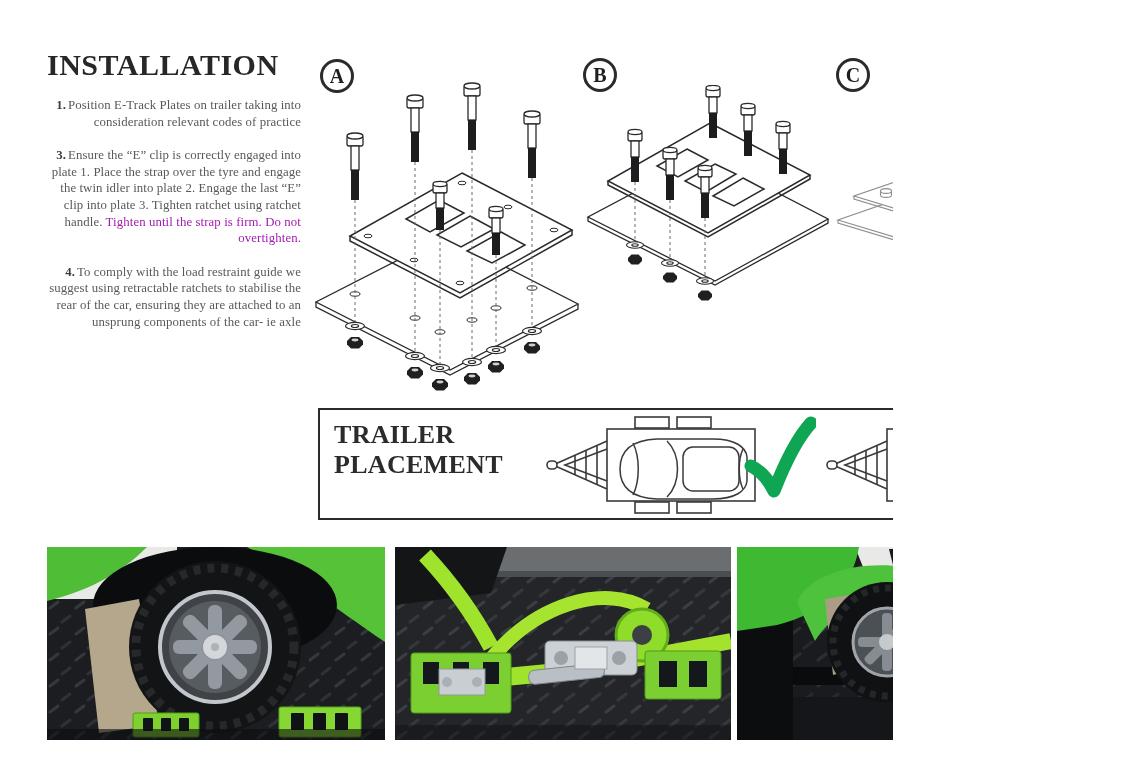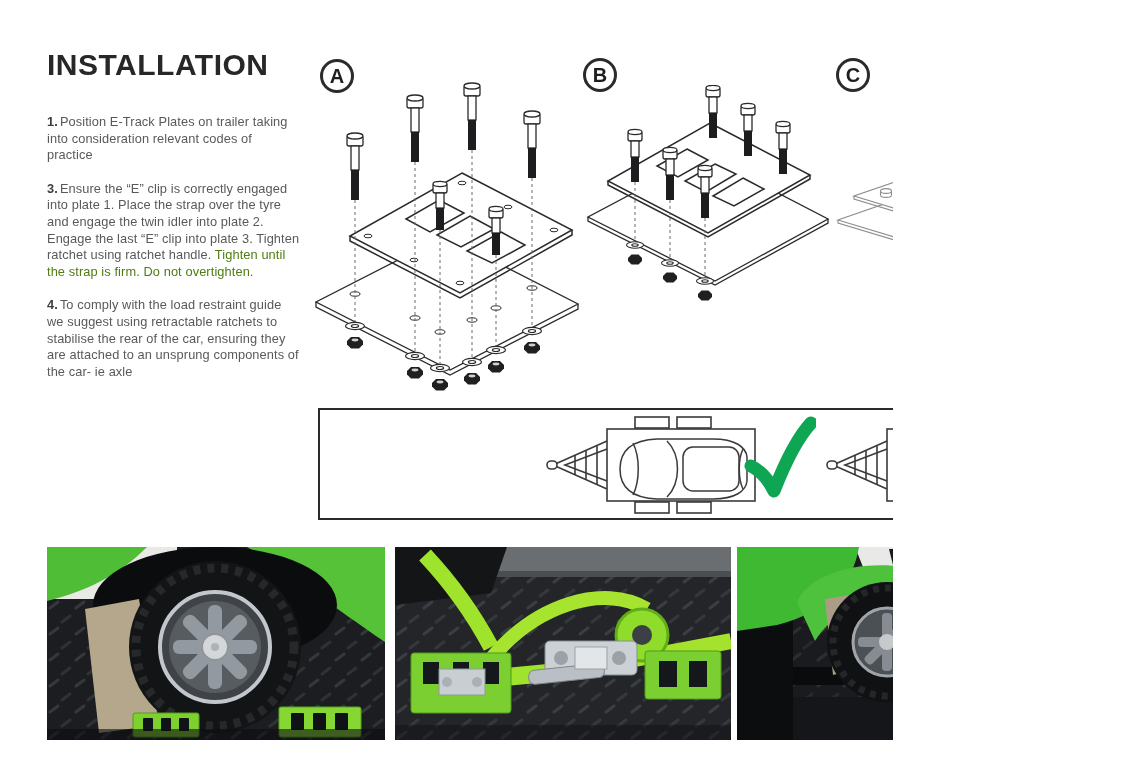--- a/index.html
+++ b/index.html
@@ -1,24 +1,24 @@
 <!DOCTYPE html>
 <html><head>
 <meta charset="utf-8">
 <style>
   html,body{margin:0;padding:0;background:#ffffff;}
   .page{position:relative;width:893px;height:781px;background:#fff;overflow:hidden;
-        font-family:Liberation Sans, sans-serif;}
+        font-family:Liberation Serif, serif;}
   
   .left-col{position:absolute;left:47px;top:46px;width:254px;}
   .doc-title{font-size:30px;font-weight:bold;color:#272727;line-height:38px;letter-spacing:0.5px;}
   .instr{font-size:12.8px;line-height:16.6px;color:#58595B;margin:0 0 17px 0;letter-spacing:0.1px;}
   .instr b{color:#3e3e40;margin-right:2px;}
-  .instr .light{color:#4d7c0f;}
-  .instructions{margin-top:30px;}
+  .instr .light{color:#a21caf;}
+  .instructions{margin-top:13px;text-align:right;}
   
   .diagram-label{position:absolute;width:34px;height:34px;border:3px solid #2B2B2C;border-radius:50%;
       display:flex;align-items:center;justify-content:center;font-weight:bold;font-size:20px;color:#1e1e1e;
       box-sizing:border-box;background:#fff;}
   .diag{position:absolute;}
   
   .placement-box{position:absolute;left:318px;top:408px;width:772px;height:112px;
       border:2px solid #2B2B2C;box-sizing:border-box;background:#fff;}
   .placement-title{position:absolute;left:14px;top:10px;font-size:26px;font-weight:bold;
       color:#2b2b2b;line-height:30px;letter-spacing:0.3px;}
@@ -194,20 +194,24 @@
       <use href="#cHead" transform="translate(131,20)"></use>
         <use href="#cHead" transform="translate(168,31)"></use>
       <use href="#cHead" transform="translate(204,43)"></use>
         <use href="#cHead" transform="translate(58,45)"></use>
       <use href="#cHead" transform="translate(94,57)"></use>
         <use href="#cHead" transform="translate(131,68)"></use>
     </g>
   </svg>
 
   <div class="placement-box">
+    <div class="placement-title">
+      <div>TRAILER</div>
+      <div>PLACEMENT</div>
+    </div>
 
     <svg class="pb-el" style="left:225px;top:3px;" width="215" height="104" viewBox="0 0 215 104">
       <g fill="#fff" stroke="#3a3a3a" stroke-width="1.6">
         <rect x="62" y="16" width="148" height="72"></rect>
         <rect x="90" y="4" width="34" height="11"></rect>
           <rect x="132" y="4" width="34" height="11"></rect>
         <rect x="90" y="89" width="34" height="11"></rect>
           <rect x="132" y="89" width="34" height="11"></rect>
         <path d="M62,28 L8,52 L62,76" fill="none"></path>
         <path d="M62,36 L20,52 L62,68" fill="none"></path>

